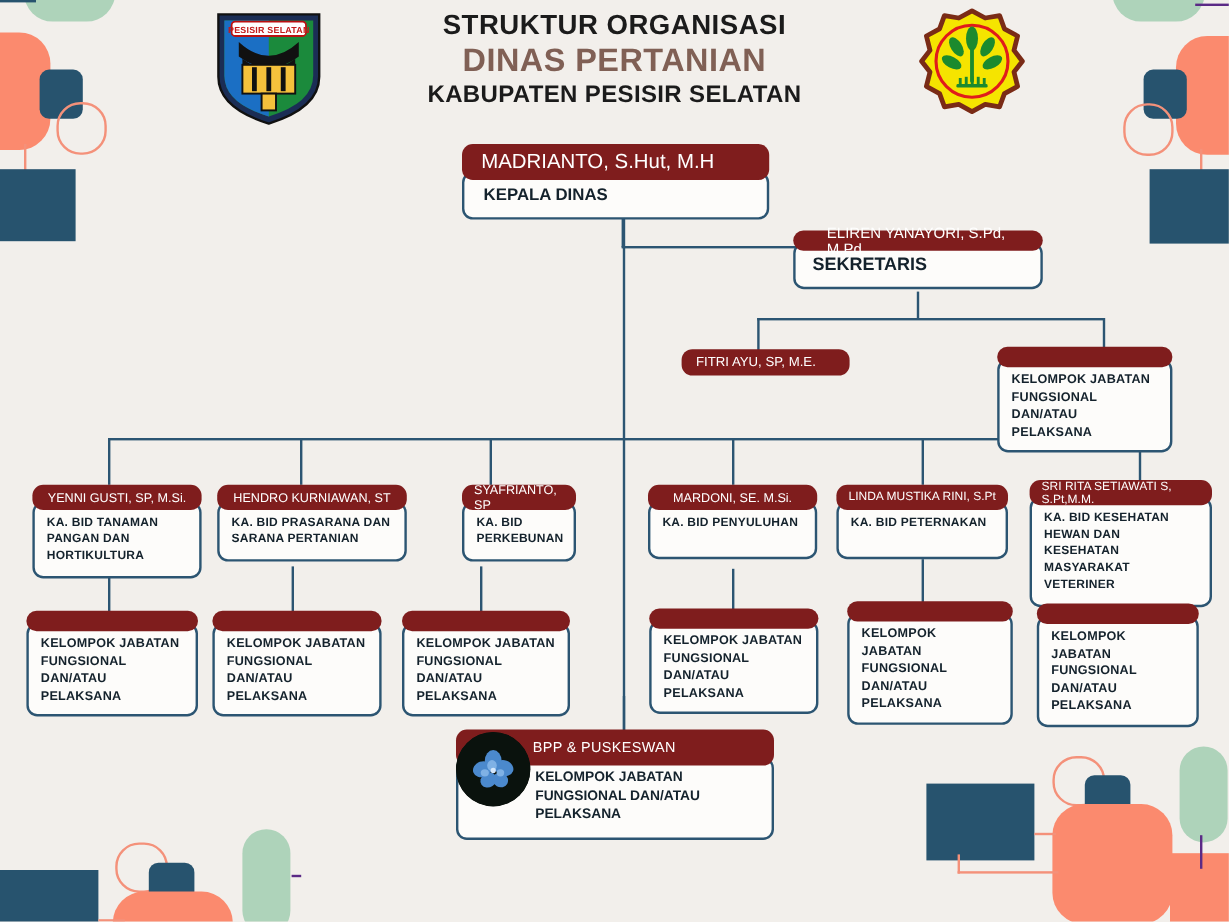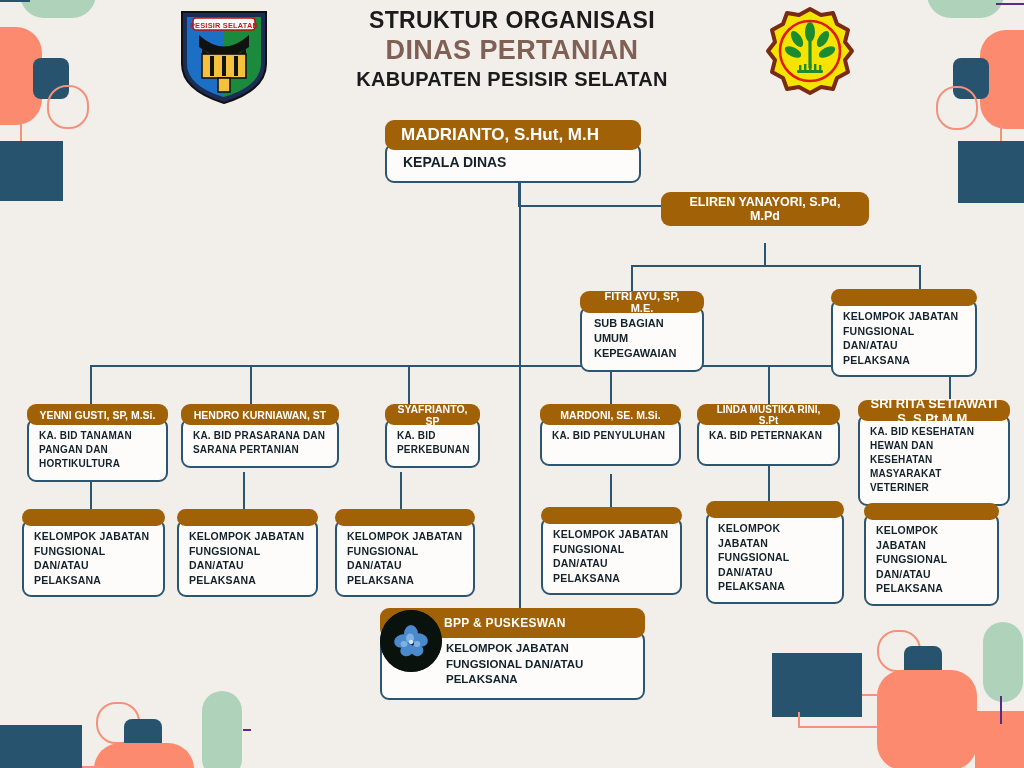--- a/index.html
+++ b/index.html
@@ -30,47 +30,47 @@
   #logo-right{left:765px;top:6px;width:90px;height:90px;}
 
   
   .ln{position:absolute;background:#2c5572;}
   .ln.h{height:2px;}
   .ln.v{width:2px;}
 
   
   .node{position:absolute;box-sizing:border-box;}
   .node .hdr{
-    background:#a16207;color:#ffffff;
+    background:#7f1d1d;color:#ffffff;
     border-radius:9px;
     box-sizing:border-box;
     display:flex;align-items:center;
-    font-weight:bold;
-    position:relative;z-index:2;text-align:center;
+    font-weight:normal;
+    position:relative;z-index:2;
   }
   .node .body{
     background:#fdfcfa;
     border:2px solid #2c5572;
     border-radius:9px;
     box-sizing:border-box;
     color:#14222c;font-weight:bold;
     position:relative;z-index:1;
   }
   
   .node .body{margin-top:-7px;padding-top:9px;}
 
   
   .kbox .hdr{height:17px;}
   .kbox .body{padding:8px 10px 8px 10px;font-size:10.5px;line-height:14.5px;letter-spacing:.2px;}
 
   
   #n-kepala .hdr{height:30px;padding:0 16px;font-size:17px;}
   #n-kepala .body{padding:8px 16px 10px;font-size:14px;line-height:18px;}
 
-  #n-sekretaris .hdr{height:34px;padding:0 15px;font-size:12.5px;}
+  #n-sekretaris .hdr{height:17px;padding:0 28px;font-size:12.5px;}
   #n-sekretaris .body{padding:7px 14px 9px;font-size:15px;line-height:19px;}
 
   #n-subbagian .hdr{height:22px;padding:0 12px;font-size:11px;}
   #n-subbagian .body{padding:8px 12px 9px;font-size:11px;line-height:15px;}
 
   .bid .hdr{height:21px;padding:0 10px;font-size:10.5px;justify-content:center;}
   .bid .body{padding:9px 10px 9px;font-size:10px;line-height:14px;letter-spacing:.2px;}
 
   #n-bpp{}
   #n-bpp .hdr{height:30px;padding:0 0 0 64px;font-size:12px;letter-spacing:.3px;}
@@ -194,28 +194,25 @@
 
   <div class="ln v" style="left:519px;top:580px;height:32px;"></div>
 
   <div class="node" id="n-kepala" style="left:385px;top:120px;width:256px;">
     <div class="hdr">MADRIANTO, S.Hut, M.H</div>
     <div class="body">KEPALA DINAS</div>
   </div>
 
   <div class="node" id="n-sekretaris" style="left:661px;top:192px;width:208px;">
     <div class="hdr">ELIREN YANAYORI, S.Pd, M.Pd</div>
-  </div>
-
-  <div class="node" id="n-subbagian" style="left:568px;top:291px;width:124px;margin-left:12px;">
+    <div class="body">SEKRETARIS</div>
+  </div>
+
+  <div class="node" id="n-subbagian" style="left:568px;top:291px;width:140px;">
     <div class="hdr">FITRI AYU, SP, M.E.</div>
-    <div class="body">
-      <div>SUB BAGIAN UMUM</div>
-      <div>KEPEGAWAIAN</div>
-    </div>
   </div>
 
   <div class="node kbox" style="left:831px;top:289px;width:146px;">
     <div class="hdr"></div>
     <div class="body">KELOMPOK JABATAN FUNGSIONAL DAN/ATAU PELAKSANA</div>
   </div>
 
   <div class="node bid" style="left:27px;top:404px;width:141px;">
     <div class="hdr">YENNI GUSTI, SP, M.Si.</div>
     <div class="body" style="min-height:48px;">KA. BID TANAMAN PANGAN DAN HORTIKULTURA</div>
@@ -235,21 +232,21 @@
     <div class="hdr" style="font-size:10px;">LINDA MUSTIKA RINI, S.Pt</div>
     <div class="body" style="min-height:48px;">KA. BID PETERNAKAN</div>
   </div>
 
   <div class="node bid" style="left:540px;top:404px;width:141px;">
     <div class="hdr">MARDONI, SE. M.Si.</div>
     <div class="body" style="min-height:48px;">KA. BID PENYULUHAN</div>
   </div>
 
   <div class="node bid" style="left:858px;top:400px;width:152px;">
-    <div class="hdr" style="font-size:13px;">SRI RITA SETIAWATI S, S.Pt,M.M.</div>
+    <div class="hdr" style="font-size:10px;">SRI RITA SETIAWATI S, S.Pt,M.M.</div>
     <div class="body" style="min-height:48px;">KA. BID KESEHATAN HEWAN DAN KESEHATAN MASYARAKAT VETERINER</div>
   </div>
 
   <div class="node kbox" style="left:22px;top:509px;width:143px;">
     <div class="hdr"></div>
     <div class="body">KELOMPOK JABATAN FUNGSIONAL DAN/ATAU PELAKSANA</div>
   </div>
 
   <div class="node kbox" style="left:177px;top:509px;width:141px;">
     <div class="hdr"></div>

